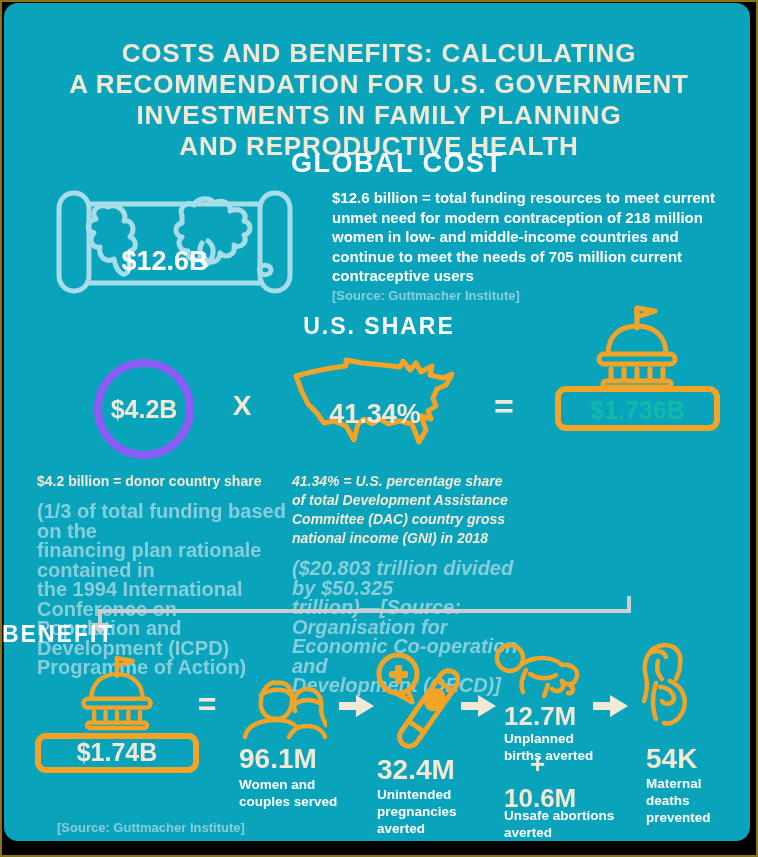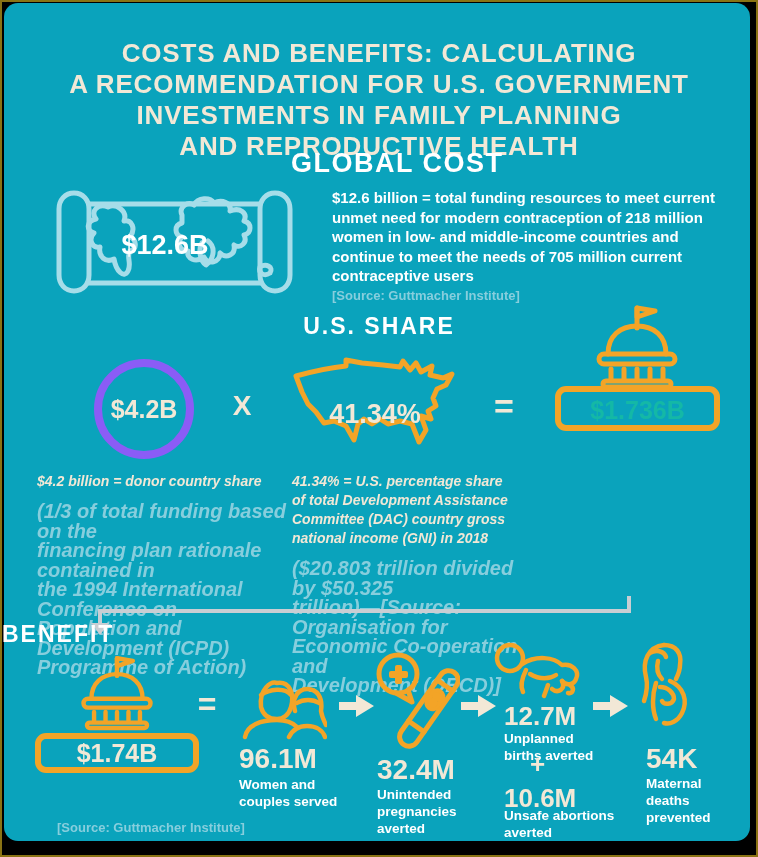--- a/index.html
+++ b/index.html
@@ -11,58 +11,58 @@
   .abs{position:absolute;}
   .pre{white-space:pre-line;}
 
   
   .title{left:0;top:36px;width:754px;text-align:center;font-size:26px;line-height:31px;
          color:#f2e8d6;letter-spacing:0.8px;}
 
   
   .gc-heading{left:289px;top:146px;font-size:27px;color:#fff;letter-spacing:1.5px;}
   .scroll-icon{left:30px;top:177px;}
-  .gc-amount{left:118px;top:228px;width:90px;text-align:center;font-size:27px;color:#fff;}
+  .gc-amount{left:118px;top:244px;width:90px;text-align:center;font-size:27px;color:#fff;}
   .gc-desc{left:330px;top:186px;font-size:15px;line-height:19.5px;color:#fff;}
   .gc-source{left:330px;top:286px;font-size:13px;color:#87cedd;}
 
   
   .us-heading{left:0;top:311px;width:754px;text-align:center;font-size:23px;color:#fff;letter-spacing:2px;}
   .circle{left:92px;top:357px;width:100px;height:100px;border:8px solid #8b5cf6;
           border-radius:50%;box-sizing:border-box;display:flex;align-items:center;
           justify-content:center;font-size:25px;color:#f2e8d6;}
   .x-sign{left:220px;top:388px;width:40px;text-align:center;font-size:28px;color:#f2e8d6;}
   .usmap-icon{left:286px;top:352px;}
   .usmap-value{left:318px;top:397px;width:110px;text-align:center;font-size:27px;color:#f2e8d6;}
   .eq1{left:484px;top:385px;width:36px;text-align:center;font-size:34px;color:#f2e8d6;}
   .capitol1{left:550px;top:298px;}
   .banner1{left:553px;top:384px;width:165px;height:45px;border:6px solid #f3a427;border-radius:11px;
            box-sizing:border-box;display:flex;align-items:flex-end;justify-content:center;
            font-size:25px;color:#14b8a6;}
 
   .col{font-size:14px;}
   .col-bold{color:#f2e8d6;line-height:19px;font-size:14px;}
   .col-note{color:#87cedd;line-height:19.5px;font-size:20px;margin-top:11px;}
-  .col1{left:35px;top:470px;width:255px;font-style:italic;}
+  .col1{left:35px;top:470px;width:255px;}
   .col2{left:290px;top:470px;width:245px;font-style:italic;}
   .col3{left:548px;top:470px;width:206px;}
 
   
   .conn{background:#c9ced3;}
   .conn-vr{left:625px;top:594px;width:4px;height:17px;}
   .conn-h{left:96px;top:607px;width:533px;height:4px;}
   .conn-vl{left:96px;top:611px;width:4px;height:11px;}
   .conn-arrow{left:89px;top:621px;width:0;height:0;border-left:9px solid transparent;
               border-right:9px solid transparent;border-top:12px solid #c9ced3;background:none;}
 
   
   .benefit-heading{left:0;top:619px;width:627px;font-size:23px;color:#fff;letter-spacing:2px;}
   .capitol2{left:40px;top:644px;}
   .banner2{left:33px;top:731px;width:164px;height:40px;border:6px solid #f3a427;border-radius:11px;
-           box-sizing:border-box;display:flex;align-items:center;justify-content:center;
+           box-sizing:border-box;display:flex;align-items:flex-end;justify-content:center;
            font-size:25px;color:#f2e8d6;}
   .eq2{left:188px;top:684px;width:34px;text-align:center;font-size:32px;color:#f2e8d6;}
   .couple-icon{left:235px;top:671px;}
   .stat-value{font-size:28px;color:#f2e8d6;}
   .stat-label{font-size:13.5px;line-height:17px;color:#ffffff;}
   .v-women{left:237px;top:741px;}
   .l-women{left:237px;top:774px;}
   .arrow1{left:337px;top:689px;}
   .test-icon{left:370px;top:650px;}
   .v-preg{left:375px;top:752px;}

